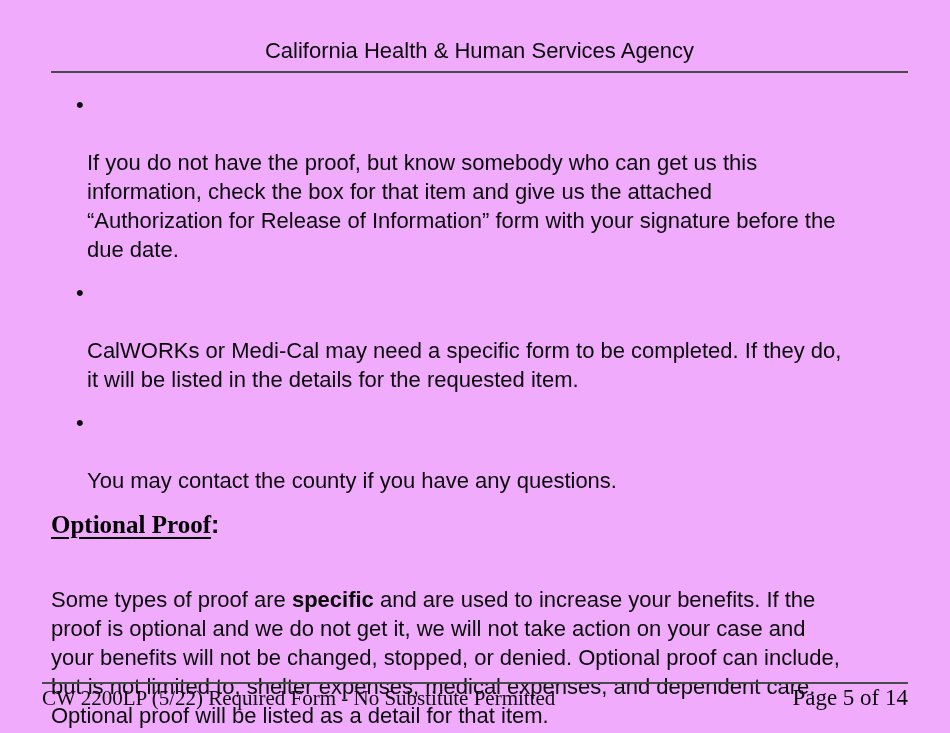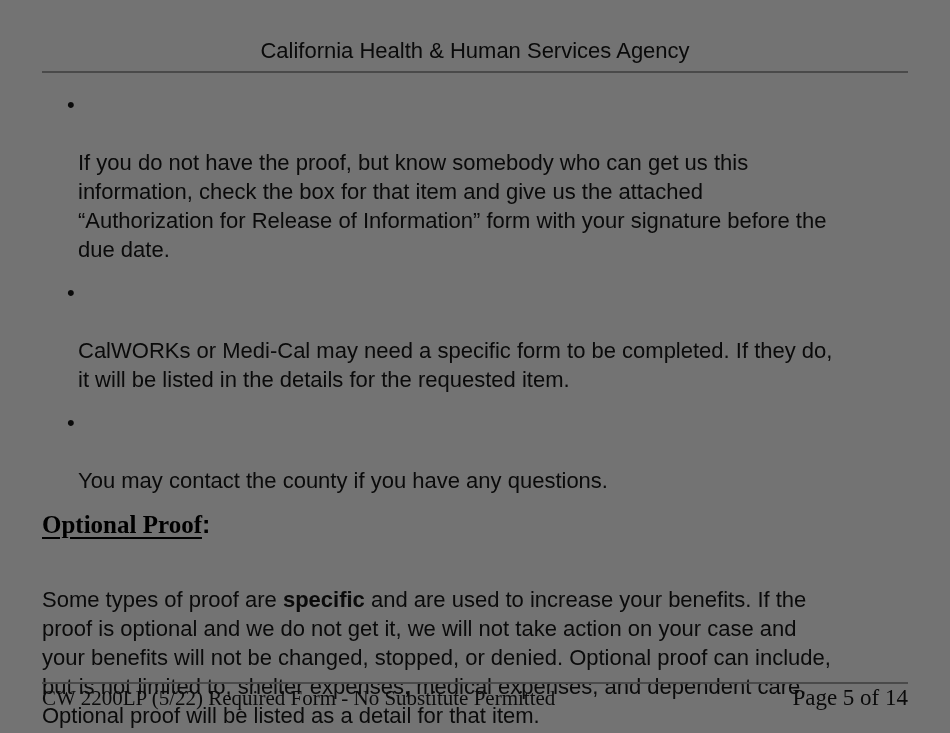--- a/index.html
+++ b/index.html
@@ -9,21 +9,22 @@
     height: 733px;
     font-family: "Liberation Sans", "DejaVu Sans", sans-serif;
     color: #000000;
     position: relative;
     overflow: hidden;
   }
   .page {
     position: relative;
     width: 950px;
     height: 733px;
-    background: #737373;
+    background: #f0abfc;
+    padding-left: 9px;
   }
   .doc-header {
     padding-top: 37px;
     text-align: center;
     font-size: 22px;
     line-height: 28px;
     color: #0a0a0a;
   }
   .double-rule {
     height: 2px;

